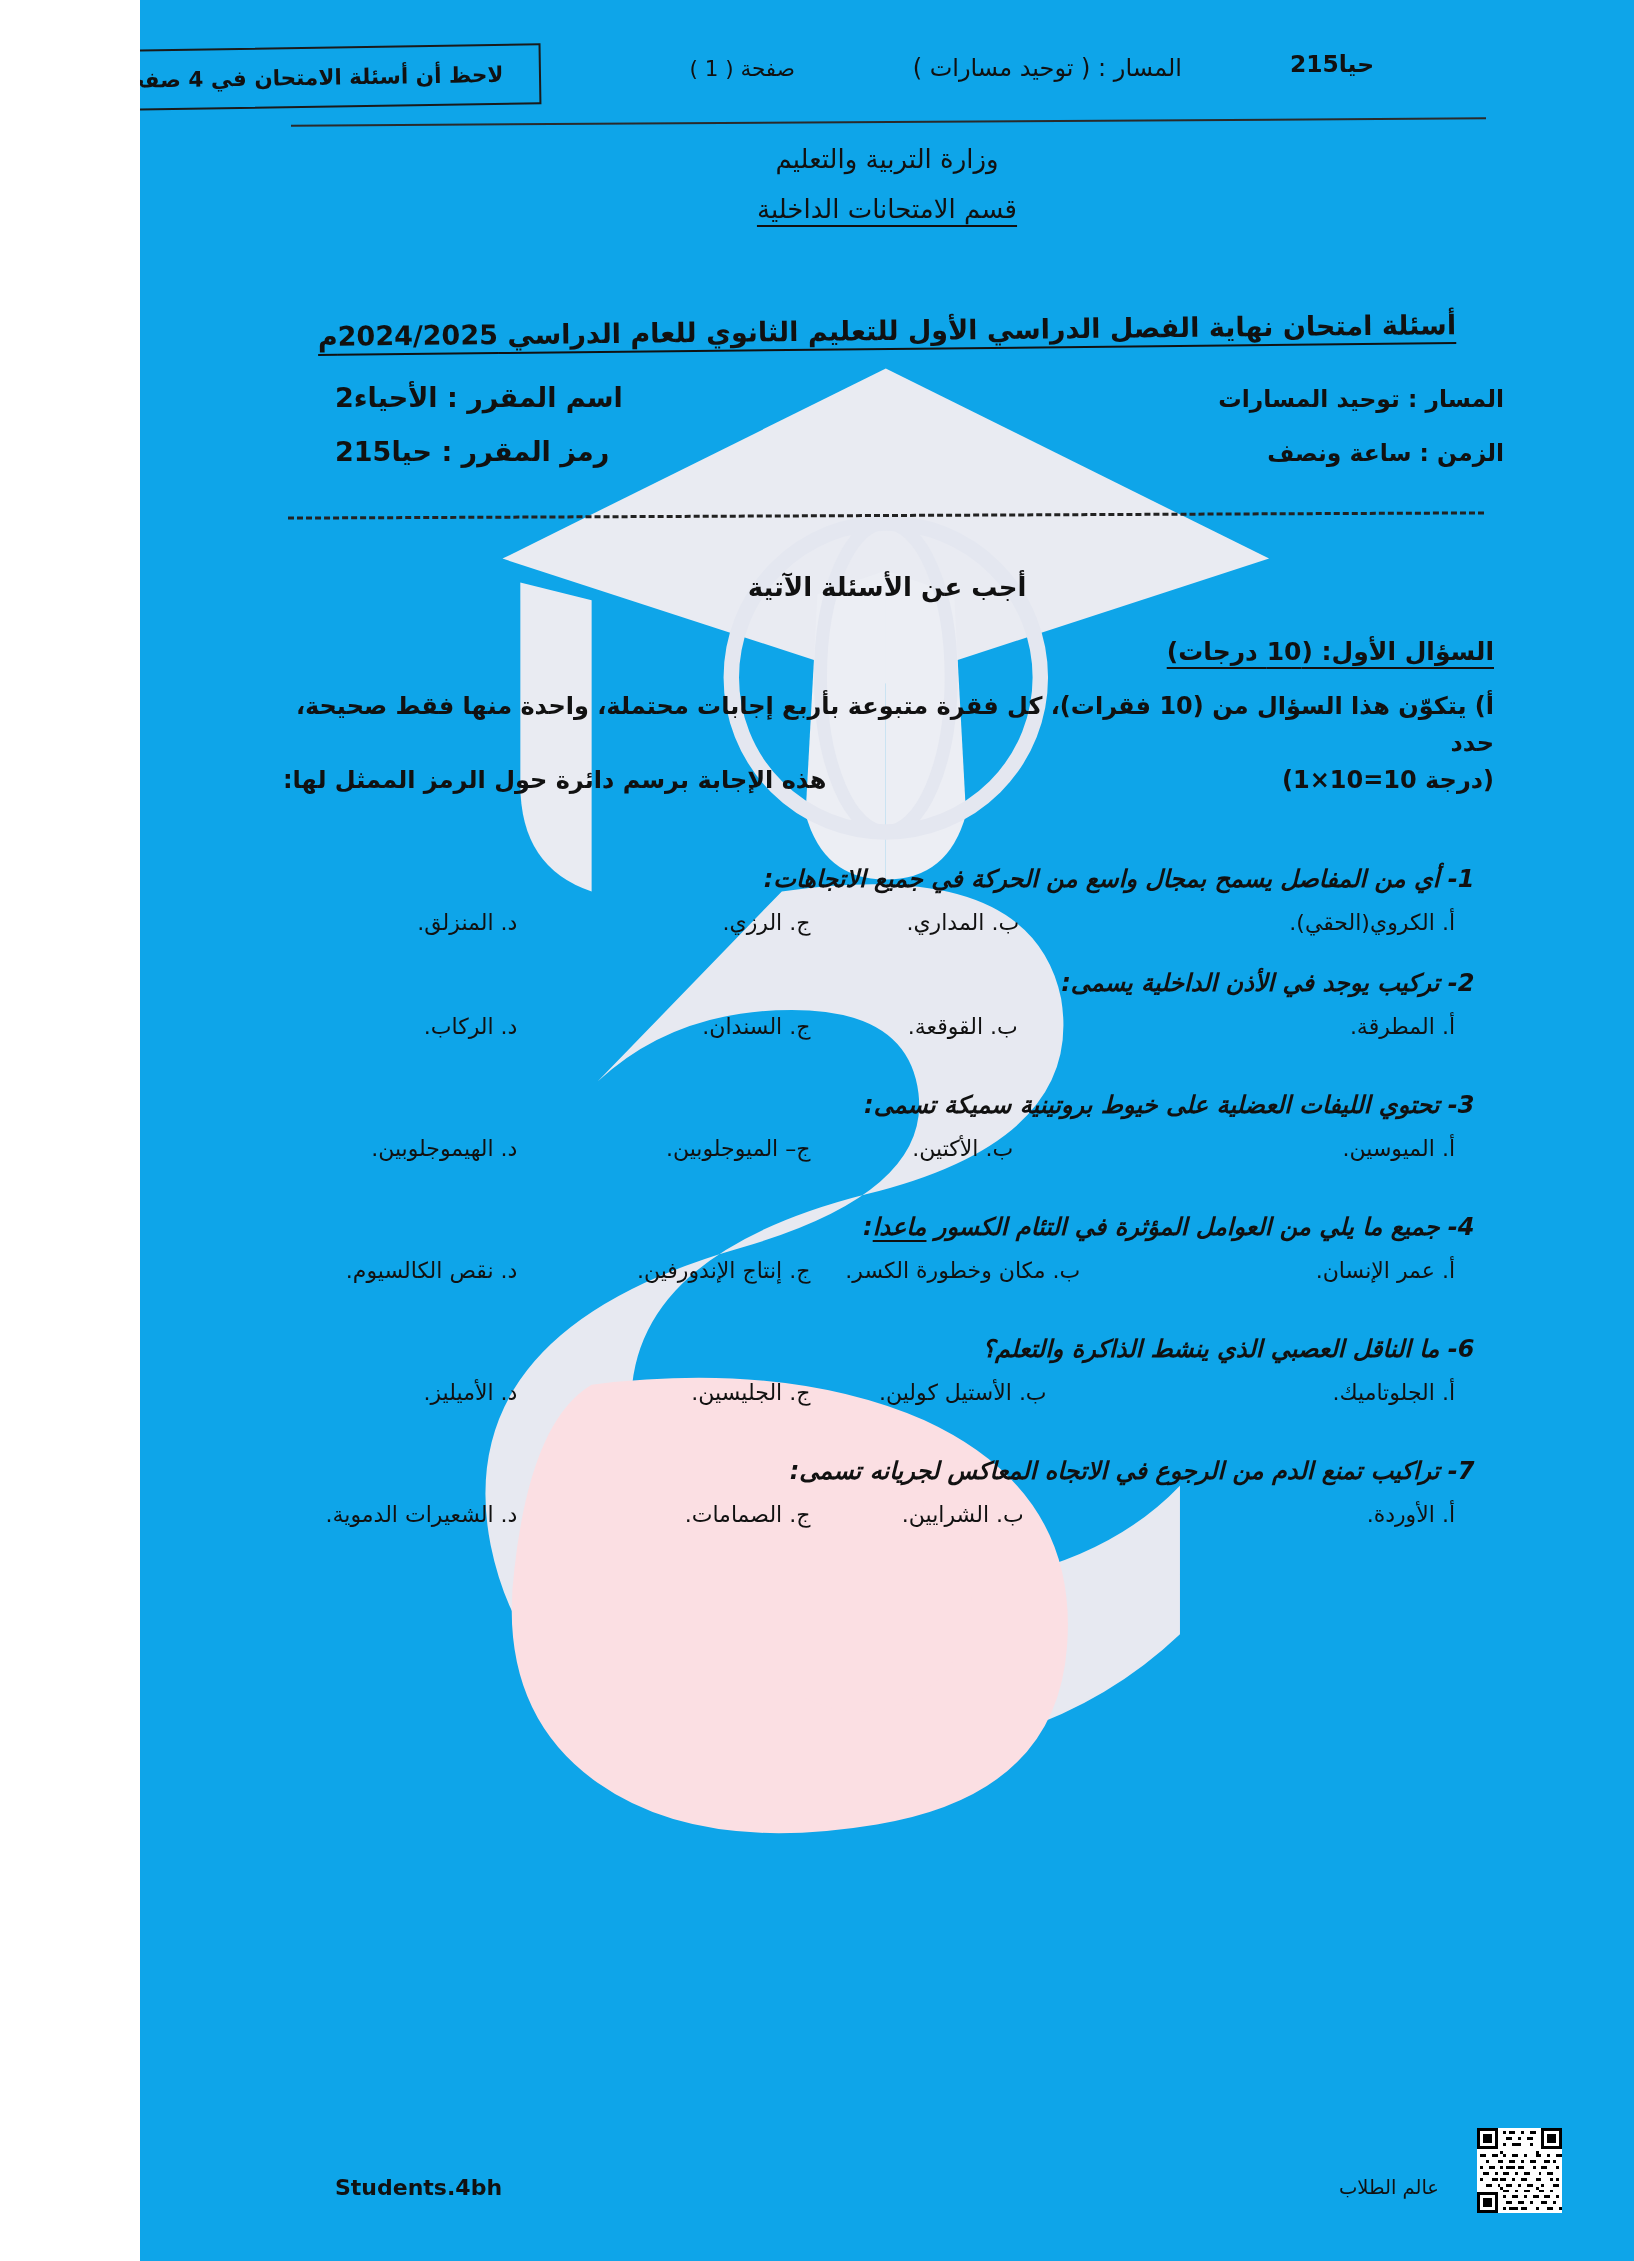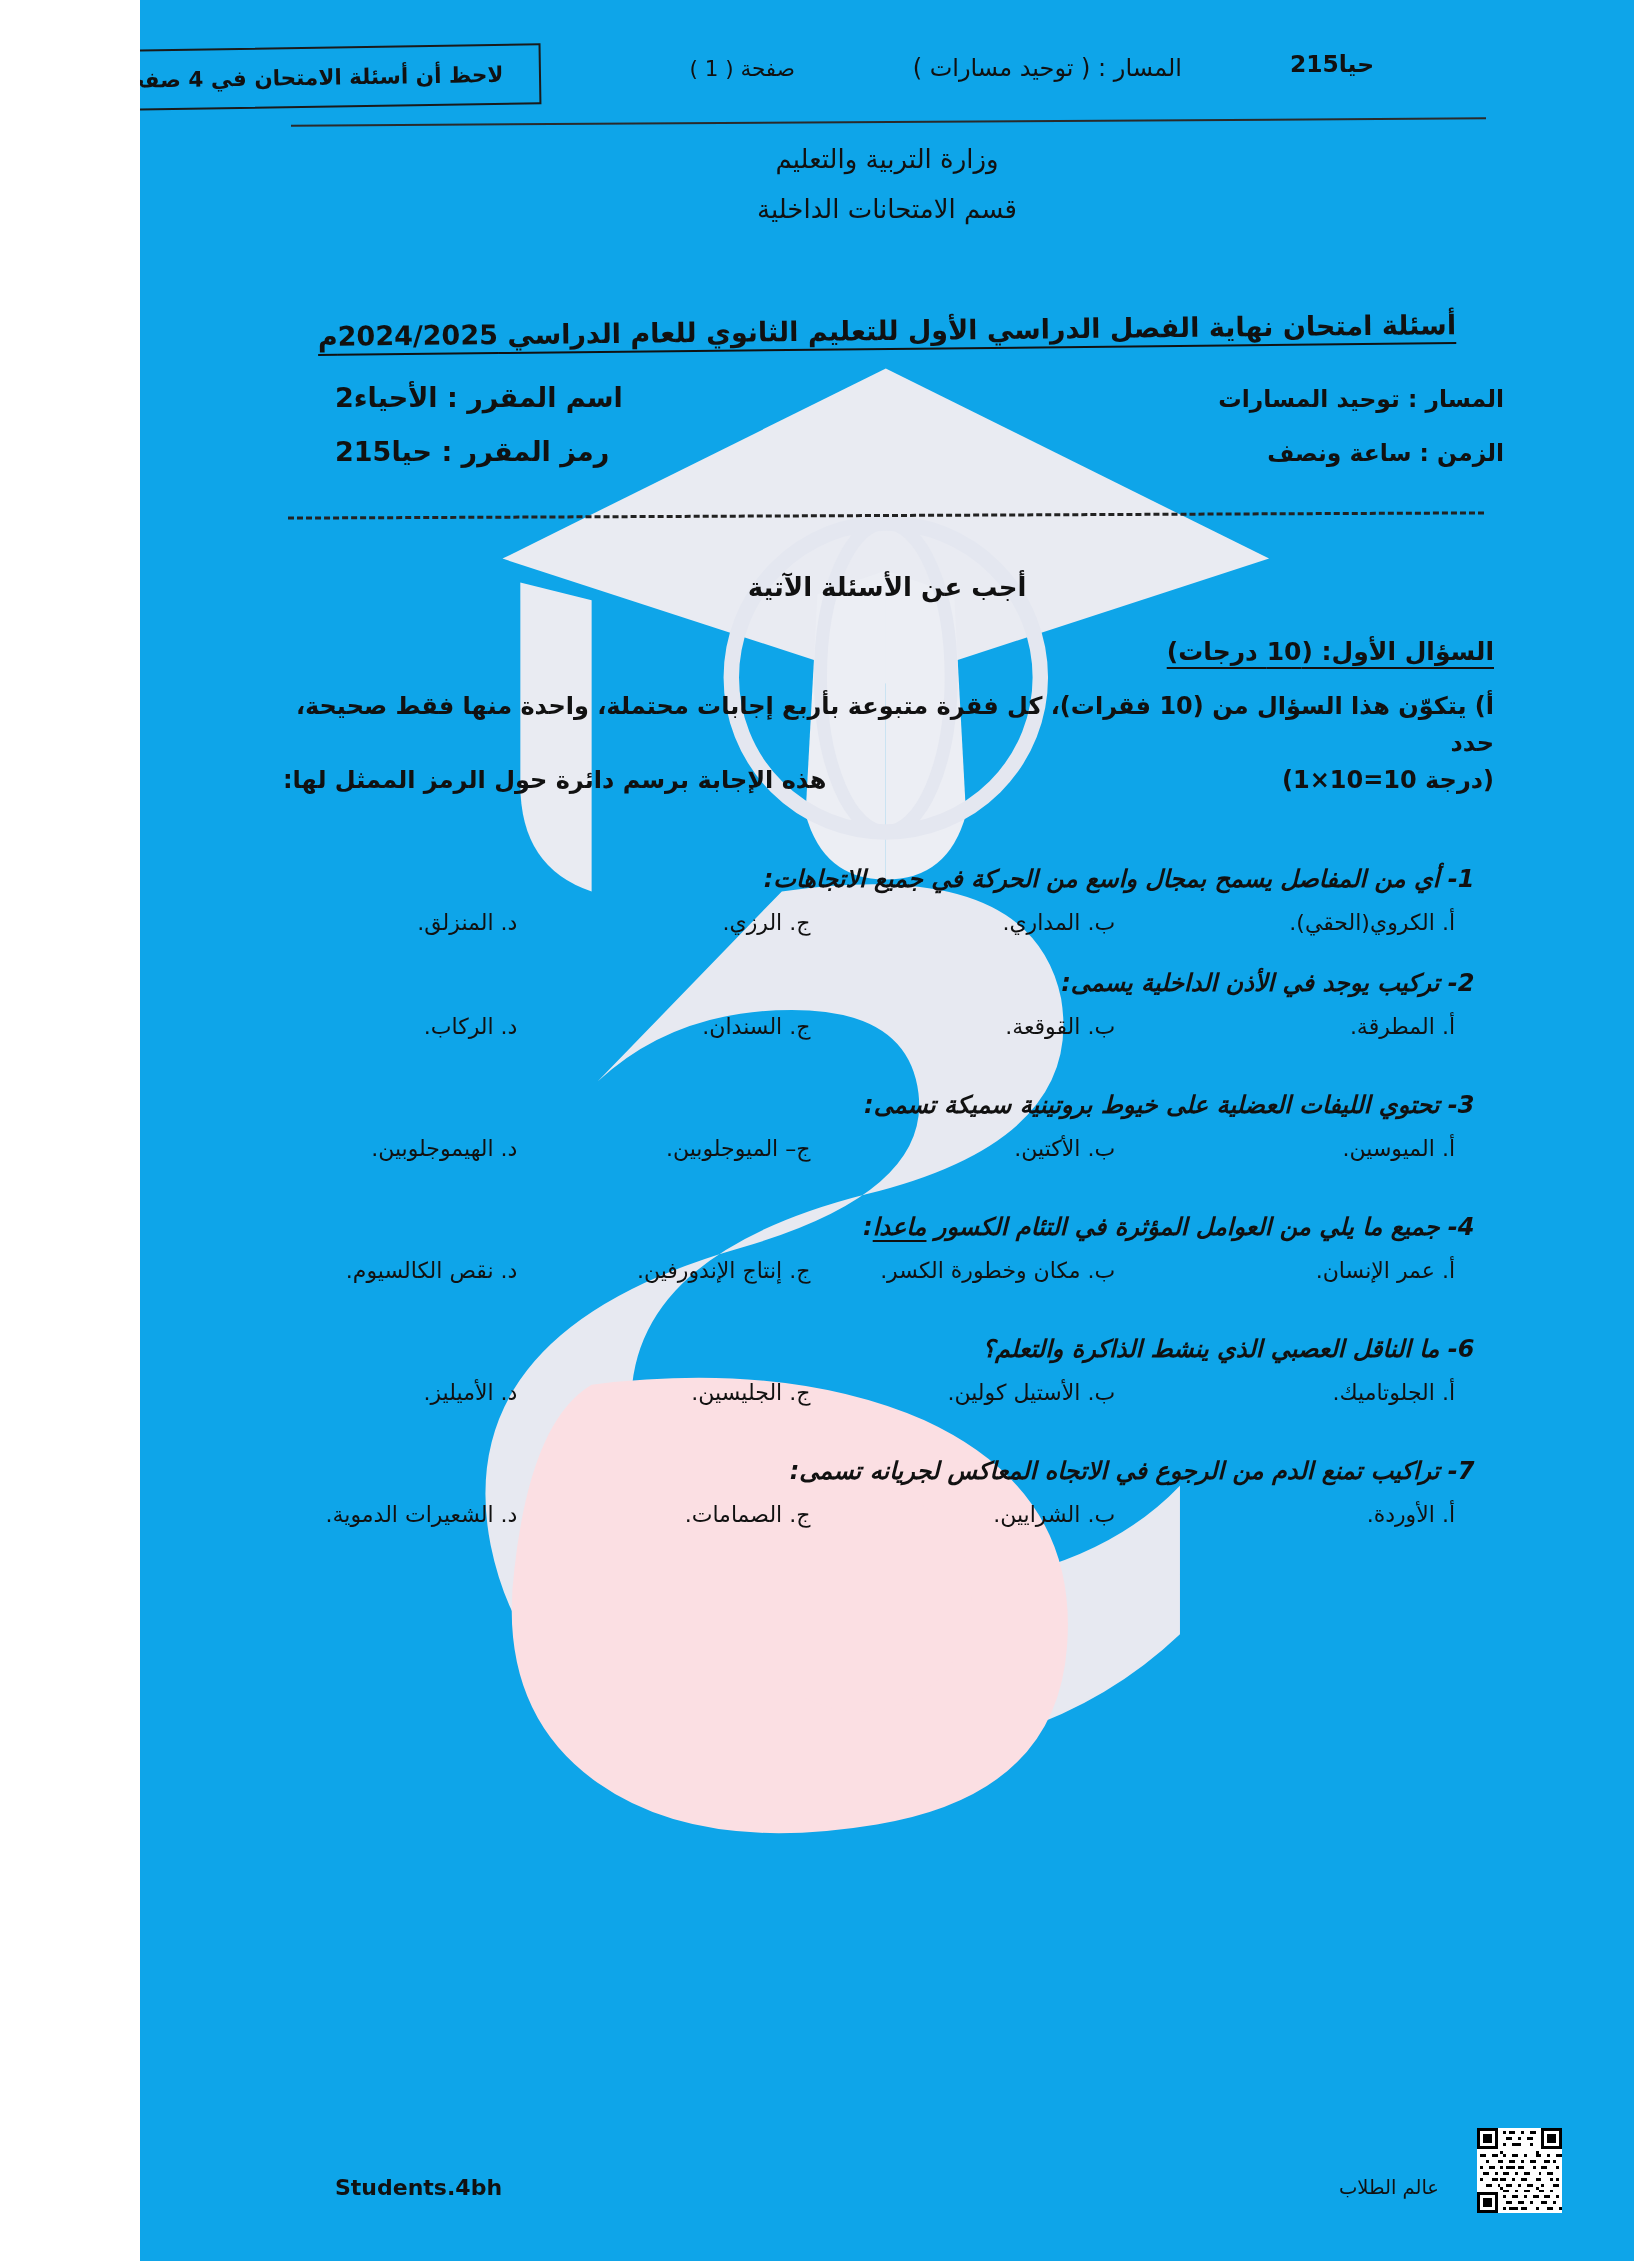--- a/index.html
+++ b/index.html
@@ -98,20 +98,21 @@
     text-align: center;
     z-index: 2;
   }
   .ministry div {
     font-size: 26px;
     color: #111;
     margin-bottom: 19.5px;
     letter-spacing: 0.3px;
   }
   .ministry .dept {
+    text-decoration: underline;
     text-underline-offset: 6.5px;
   }
 
   .exam-title {
     position: absolute;
     top: 315px;
     left: 0;
     right: 0;
     text-align: center;
     font-size: 27px;
@@ -237,21 +238,21 @@
     display: flex;
     direction: rtl;
     font-size: 22px;
     color: #111;
     padding-right: 39px;
   }
   .opt {
     white-space: nowrap;
   }
   .opt-0 { width: 29%; }
-  .opt-1 { width: 26%; }
+  .opt-1 { width: 26%; text-align: center; }
   .opt-2 { width: 25%; }
   .opt-3 { width: 20%; }
 
   
   .q-gap-lg { margin-bottom: 52px; }
 
   
   .footer {
     position: absolute;
     bottom: 43px;

